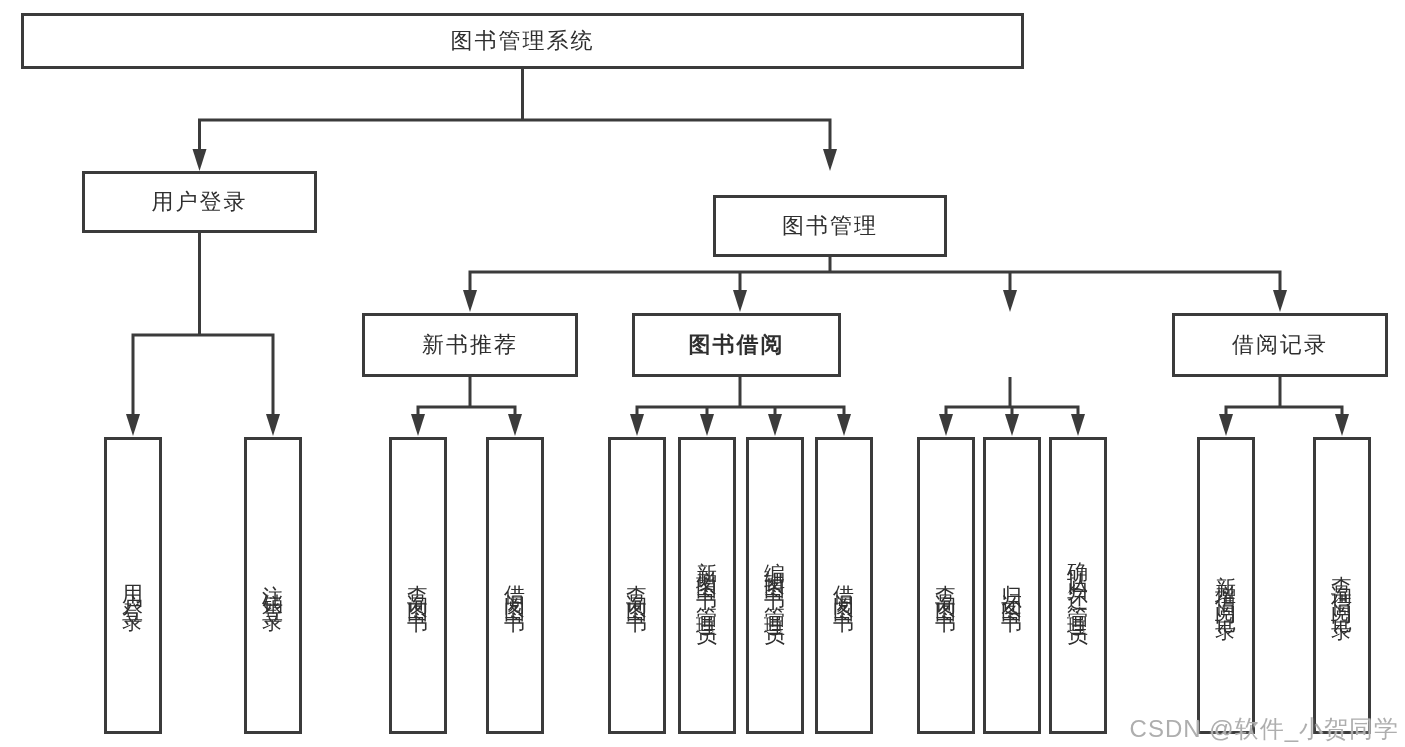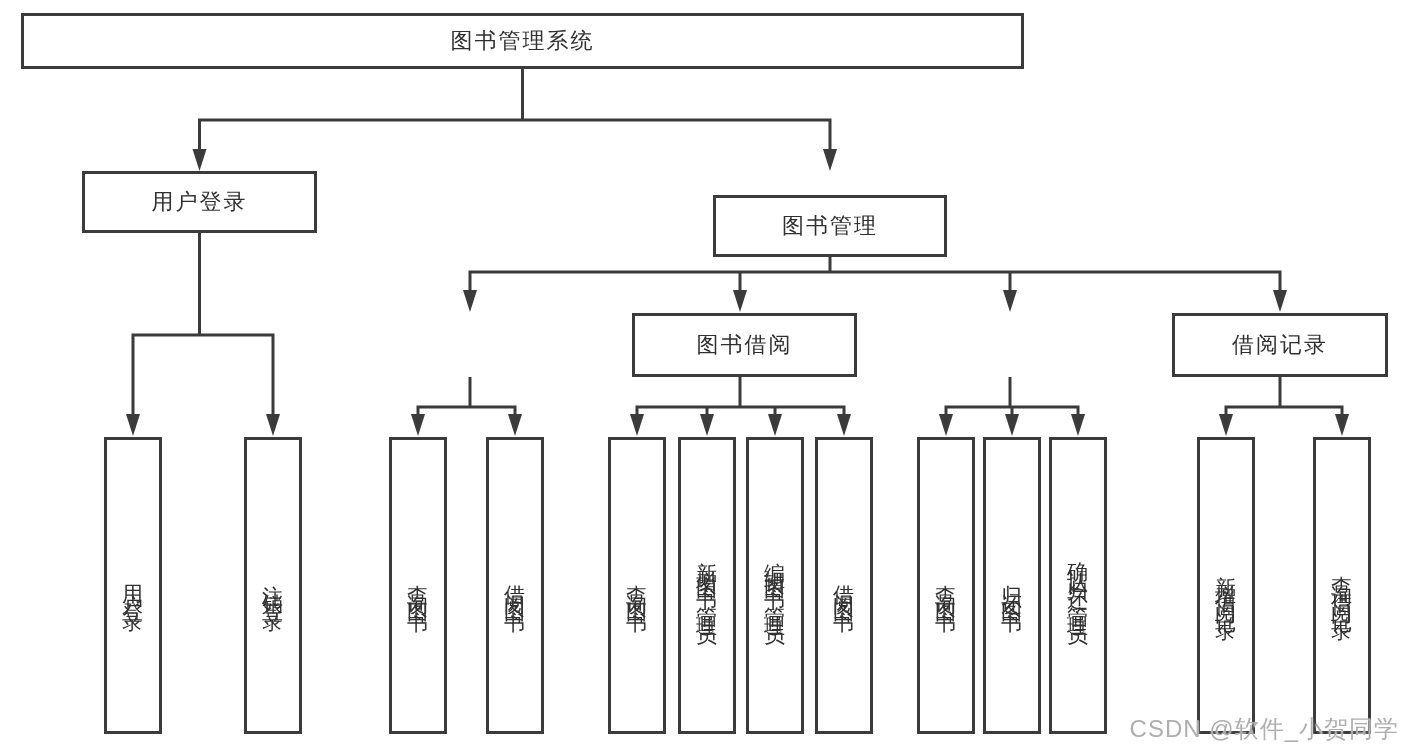--- a/index.html
+++ b/index.html
@@ -124,21 +124,24 @@
     <span class="hlabel">图书管理系统</span>
   </div>
 
   <div class="box l2-box" style="left:82px; top:171px; width:235px;">
     <span class="hlabel">用户登录</span>
   </div>
   <div class="box l2-box" style="left:713px; top:171px; width:234px;margin-top:24px;">
     <span class="hlabel">图书管理</span>
   </div>
 
-  <div class="box l3-box" style="left:632px; width:225px;">
+  <div class="box l3-box" style="left:362px; width:216px;">
+    <span class="hlabel">新书推荐</span>
+  </div>
+  <div class="box l3-box" style="left:632px; width:209px;font-weight:bold;">
     <span class="hlabel">图书借阅</span>
   </div>
   <div class="box l3-box" style="left:1172px; width:216px;">
     <span class="hlabel">借阅记录</span>
   </div>
 
   <div class="box leaf-box" style="left:104px;">
     <span class="vlabel">用户登录</span>
   </div>
   <div class="box leaf-box" style="left:244px;">

